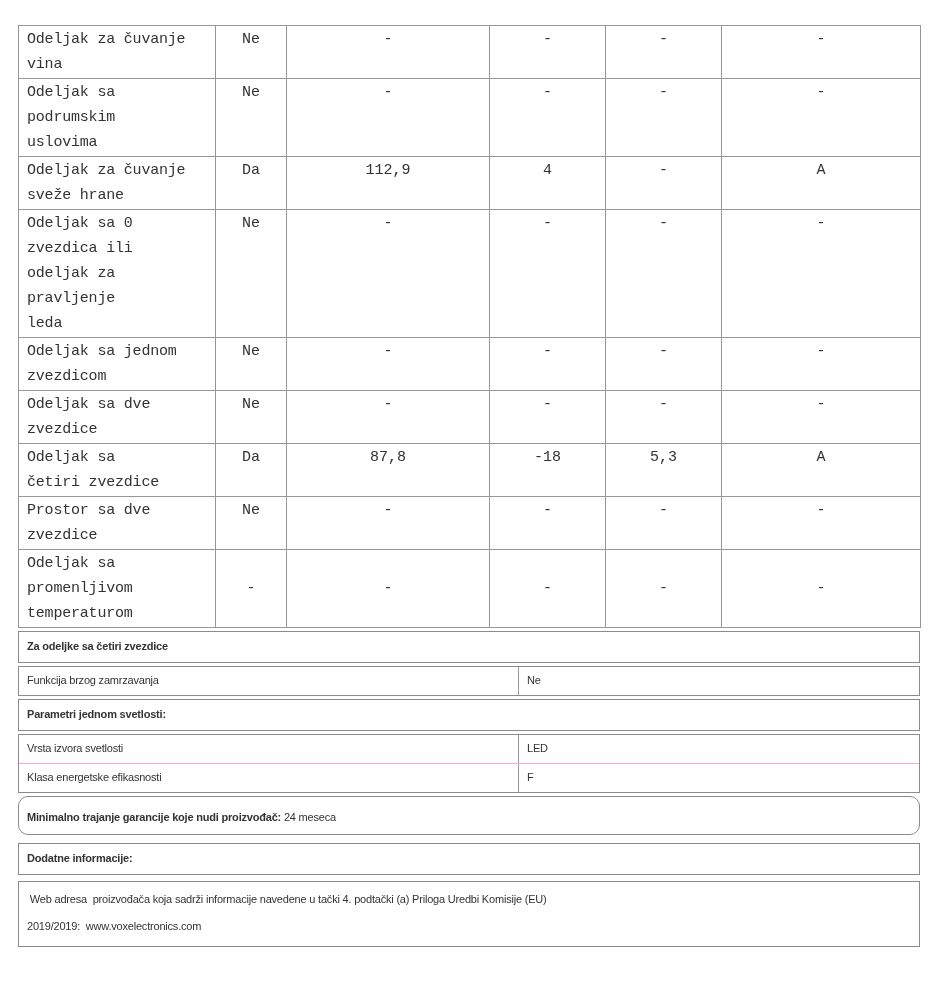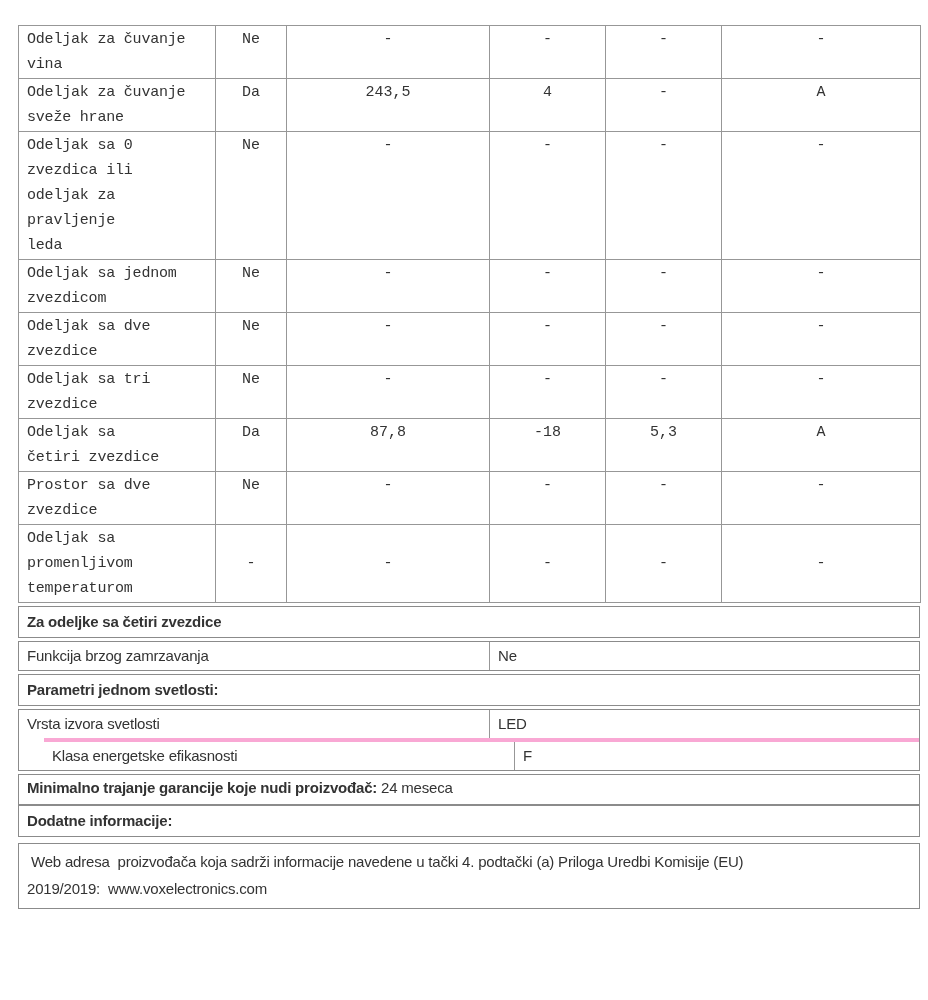--- a/index.html
+++ b/index.html
@@ -32,33 +32,33 @@
     overflow: hidden;
   }
   table.spec td.label { white-space: pre-line; letter-spacing: -0.2px; }
   table.spec td.val   { text-align: center; padding-left: 2px; padding-right: 2px; }
   table.spec tr.mid td:not(.label) { vertical-align: middle; }
 
   
   .box {
     border: 1px solid #8b8b8b;
     margin-top: 3px;
-    font-size: 15px;
+    font-size: 11px;
     line-height: 25px;
     letter-spacing: -0.2px;
     background: #ffffff;
   }
-  .box.mt9 { margin-top: 0; }
+  .box.mt9 { margin-top: 8px; }
   .box.mt6 { margin-top: 6px; }
   .box.header { font-weight: bold; padding: 2px 8px 3px; }
-  .kv { display: flex; }
+  .kv { display: flex; gap: 29px; }
   .kv .k { width: 470px; padding: 1px 8px 2px; }
   .kv .v { flex: 1; border-left: 1px solid #979797; padding: 1px 8px 2px; }
-  .box.group .kv + .kv { border-top: 4px solid #f9a8d4; margin-left: 25px; }
-  .box.inline-row { padding: 0 8px 4px; }
+  .box.group .kv + .kv { border-top: 1px solid #f9a8d4; }
+  .box.inline-row { padding: 8px 8px 4px; border-radius: 10px; }
   .box.inline-row .b { font-weight: bold; }
   .box.inline-row .r { white-space: pre-wrap; }
   .box.webnote {
     padding: 4px 8px 6px;
     white-space: pre-wrap;
     line-height: 27px;
   }
 </style>
 </head>
 <body>
@@ -78,24 +78,33 @@
       <tr>
         <td class="label">Odeljak za čuvanje
 vina</td>
         <td class="val">Ne</td>
         <td class="val">-</td>
         <td class="val">-</td>
         <td class="val">-</td>
         <td class="val">-</td>
       </tr>
       <tr>
+        <td class="label">Odeljak sa podrumskim
+uslovima</td>
+        <td class="val">Ne</td>
+        <td class="val">-</td>
+        <td class="val">-</td>
+        <td class="val">-</td>
+        <td class="val">-</td>
+      </tr>
+      <tr>
         <td class="label">Odeljak za čuvanje
 sveže hrane</td>
         <td class="val">Da</td>
-        <td class="val">243,5</td>
+        <td class="val">112,9</td>
         <td class="val">4</td>
         <td class="val">-</td>
         <td class="val">A</td>
       </tr>
       <tr>
         <td class="label">Odeljak sa 0 zvezdica ili
 odeljak za pravljenje
 leda</td>
         <td class="val">Ne</td>
         <td class="val">-</td>
@@ -108,28 +117,20 @@
 zvezdicom</td>
         <td class="val">Ne</td>
         <td class="val">-</td>
         <td class="val">-</td>
         <td class="val">-</td>
         <td class="val">-</td>
       </tr>
       <tr>
         <td class="label">Odeljak sa dve
 zvezdice</td>
-        <td class="val">Ne</td>
-        <td class="val">-</td>
-        <td class="val">-</td>
-        <td class="val">-</td>
-        <td class="val">-</td>
-      </tr>
-      <tr>
-        <td class="label">Odeljak sa tri zvezdice</td>
         <td class="val">Ne</td>
         <td class="val">-</td>
         <td class="val">-</td>
         <td class="val">-</td>
         <td class="val">-</td>
       </tr>
       <tr>
         <td class="label">Odeljak sa
 četiri zvezdice</td>
         <td class="val">Da</td>

